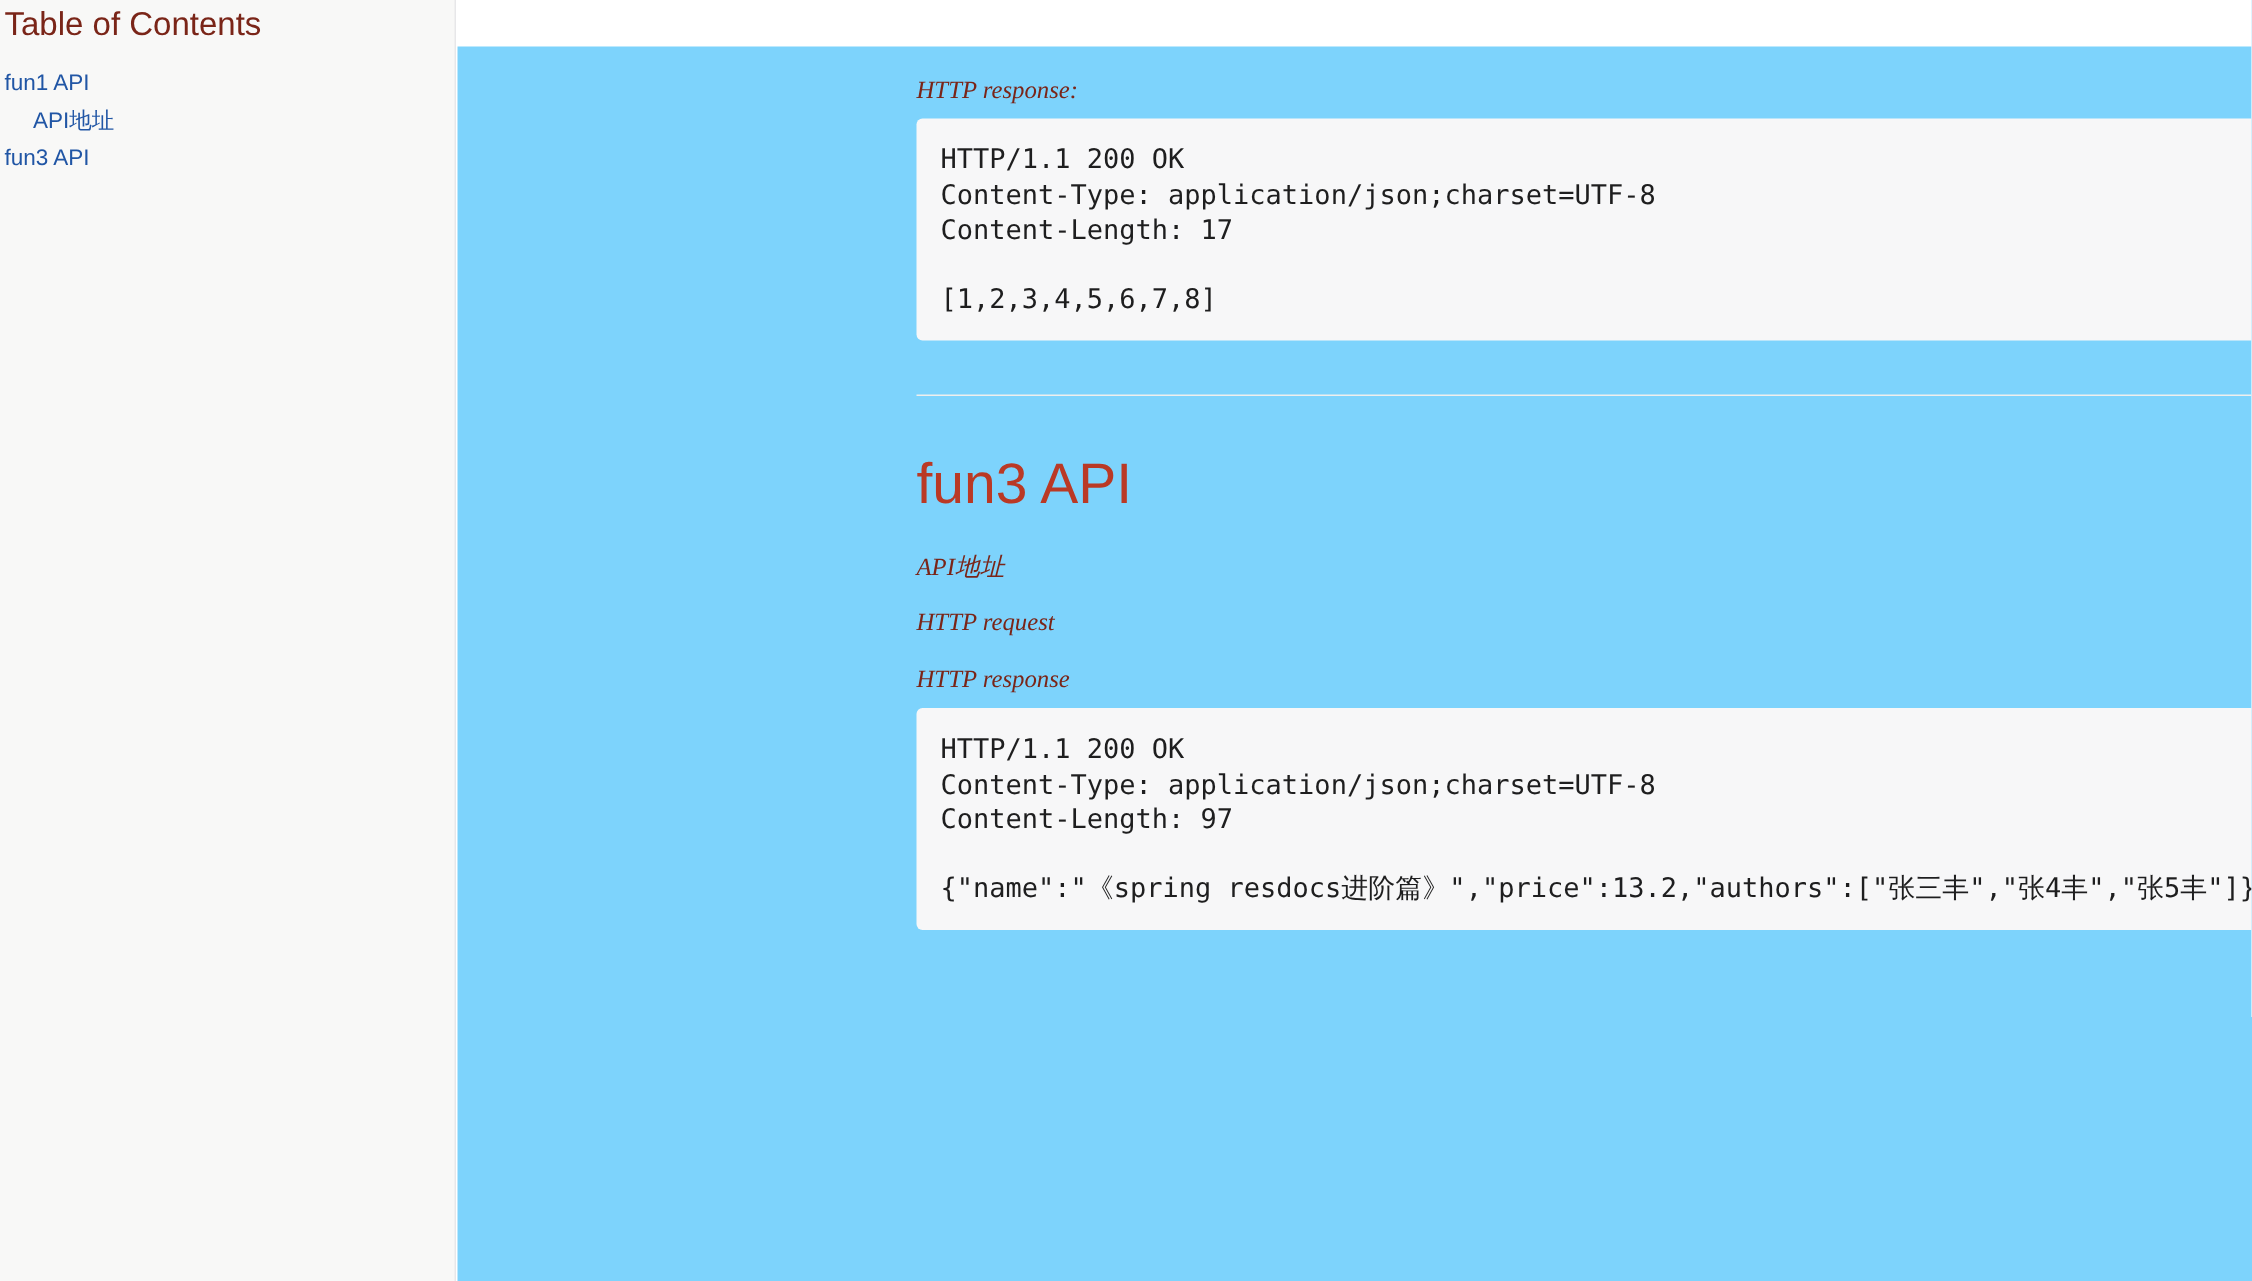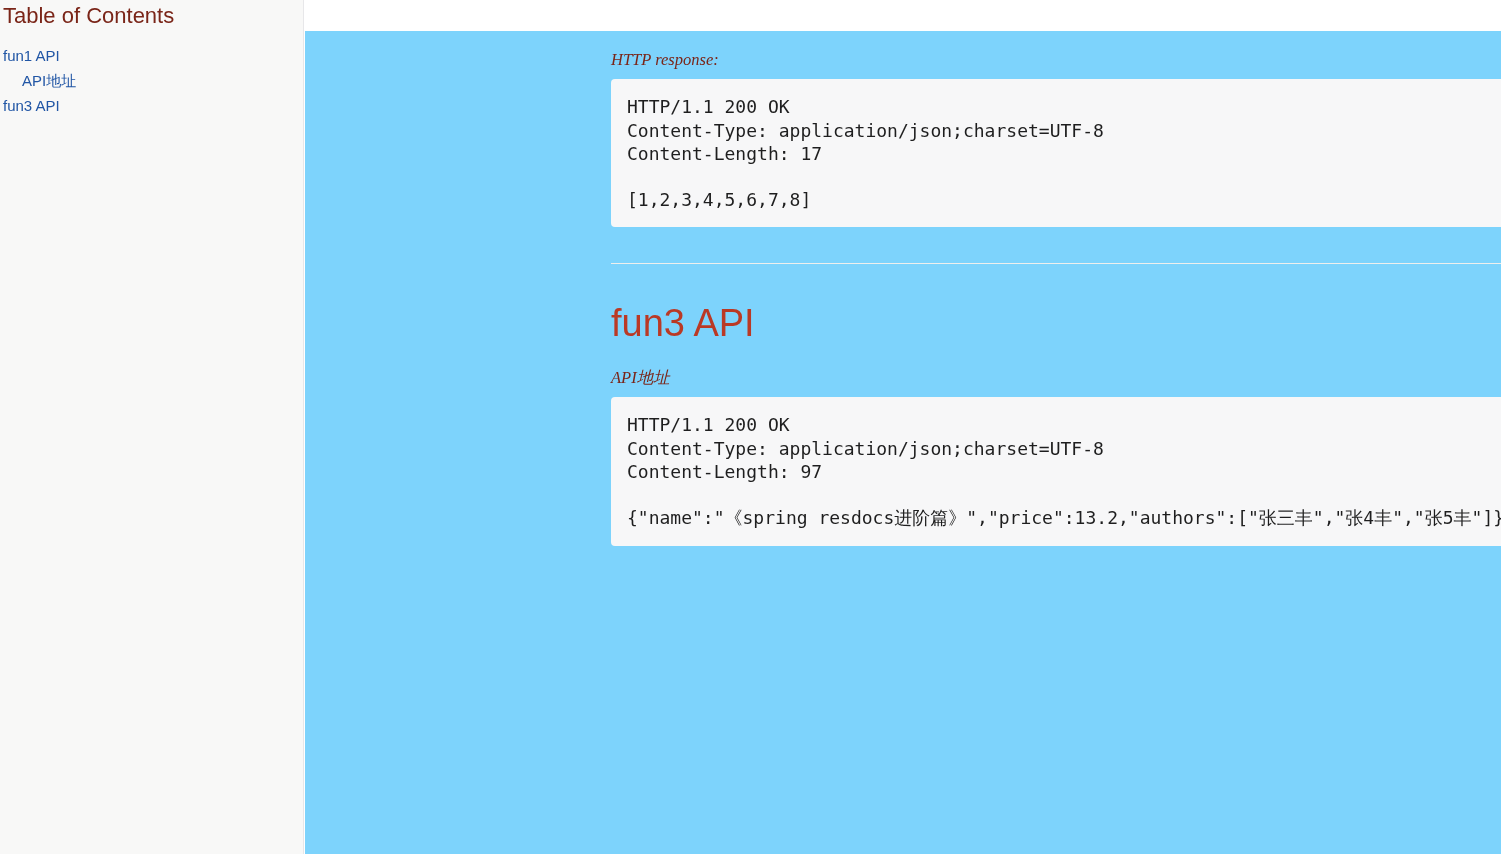--- a/index.html
+++ b/index.html
@@ -105,21 +105,23 @@
 Content-Length: 17
 
 [1,2,3,4,5,6,7,8]</pre>
     </section>
 
     <section class="sect1 bordered">
       <h2 class="sect-heading">fun3 API</h2>
 
       <div class="block-title mt-lg">API地址</div>
 
+      <div class="block-title mt-md">HTTP request</div>
 
+      <div class="block-title mt-md">HTTP response</div>
       <pre class="listing">HTTP/1.1 200 OK
 Content-Type: application/json;charset=UTF-8
 Content-Length: 97
 
 {"name":"《spring resdocs进阶篇》","price":13.2,"authors":["张三丰","张4丰","张5丰"]}</pre>
     </section>
 
   </main>
 </div>
 

